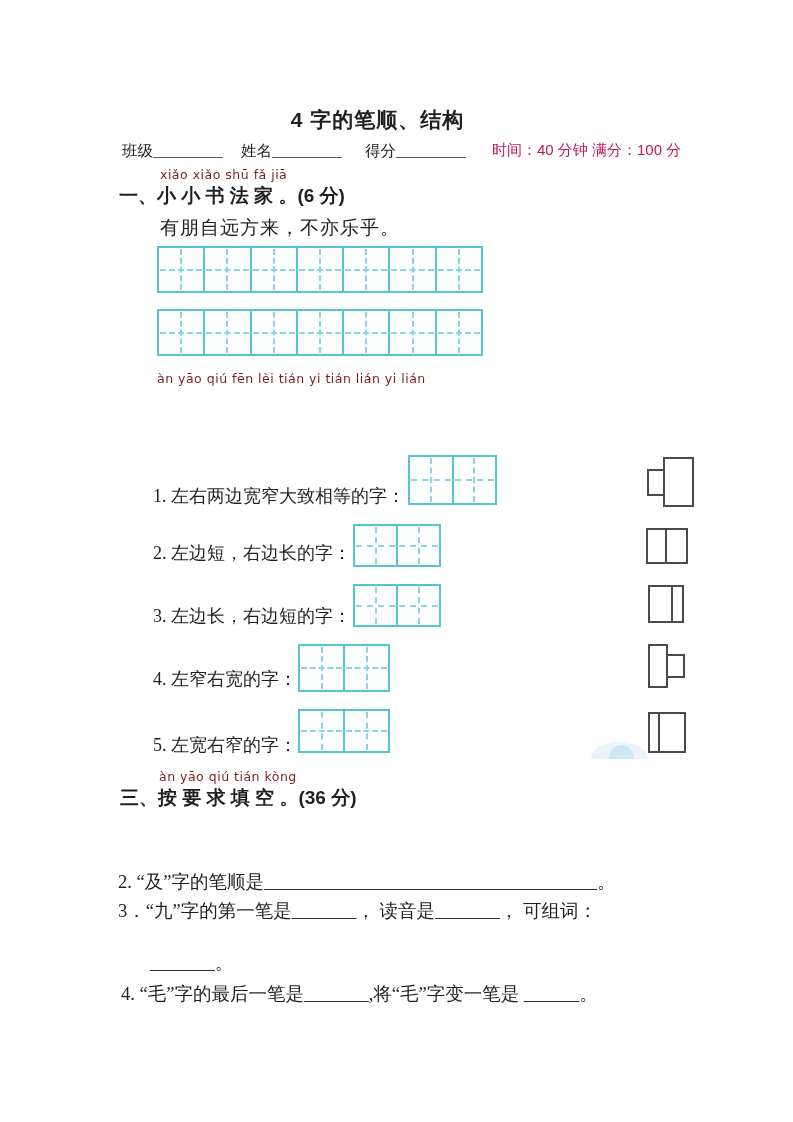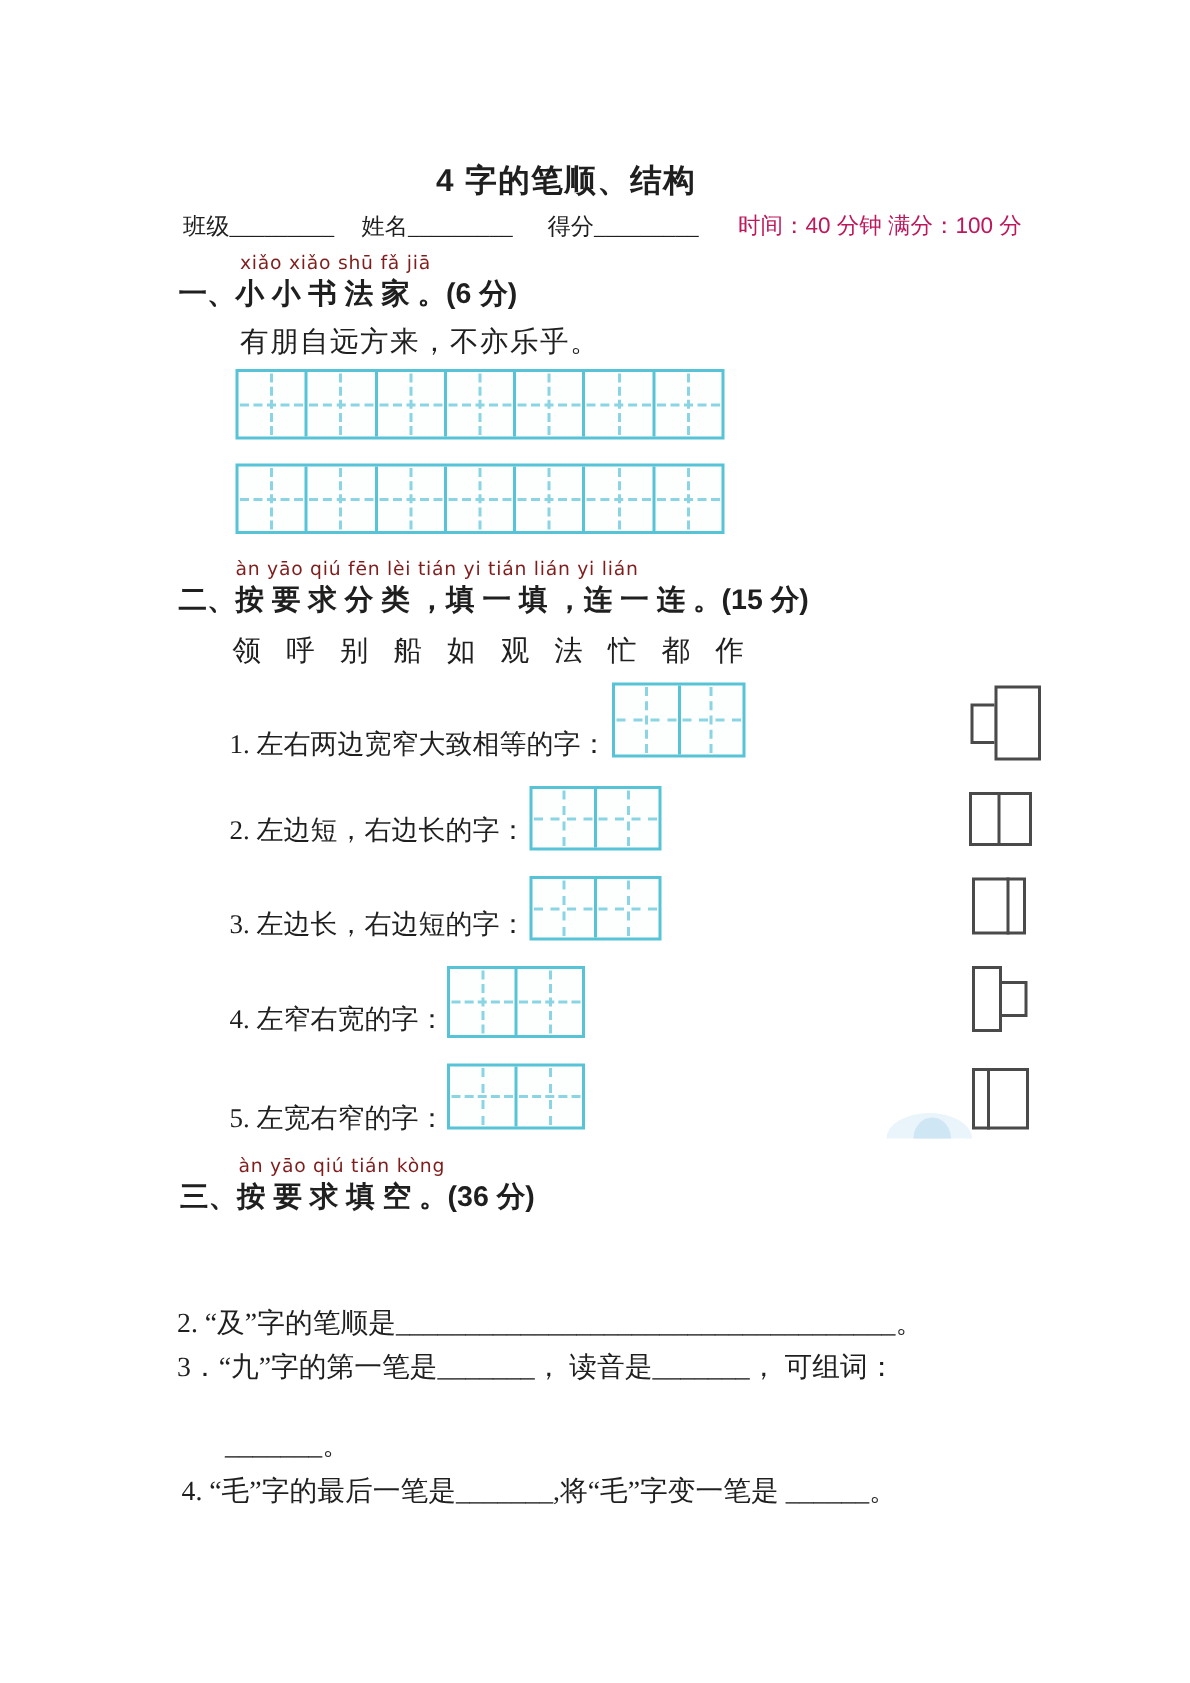--- a/index.html
+++ b/index.html
@@ -79,22 +79,20 @@
       <div class="cell"></div>
       <div class="cell"></div>
       <div class="cell"></div>
       <div class="cell"></div>
       <div class="cell"></div>
       <div class="cell"></div>
       <div class="cell"></div>
     </div>
 
   <div class="abs pinyin" style="left:157px; top:371px;">àn yāo qiú fēn lèi    tián yi tián    lián yi lián</div>
-  <div class="abs heading" style="left:119px; top:387px;">二、按 要 求 分 类 ，填 一 填 ，连 一 连 。(15 分)</div>
-  <div class="abs charlist" style="left:155px; top:421px;">领 呼 别 船 如 观 法 忙 都 作</div>
 
   <div class="abs itemlabel" style="left:153px; top:484px;">1. 左右两边宽窄大致相等的字：</div>
   <div class="wgrid" style="left:408px; top:455px; width:89px; height:50px;">
       <div class="cell"></div>
       <div class="cell"></div>
     </div>
 
   <div class="abs itemlabel" style="left:153px; top:541px;">2. 左边短，右边长的字：</div>
   <div class="wgrid" style="left:353px; top:524px; width:88px; height:43px;">
       <div class="cell"></div>

